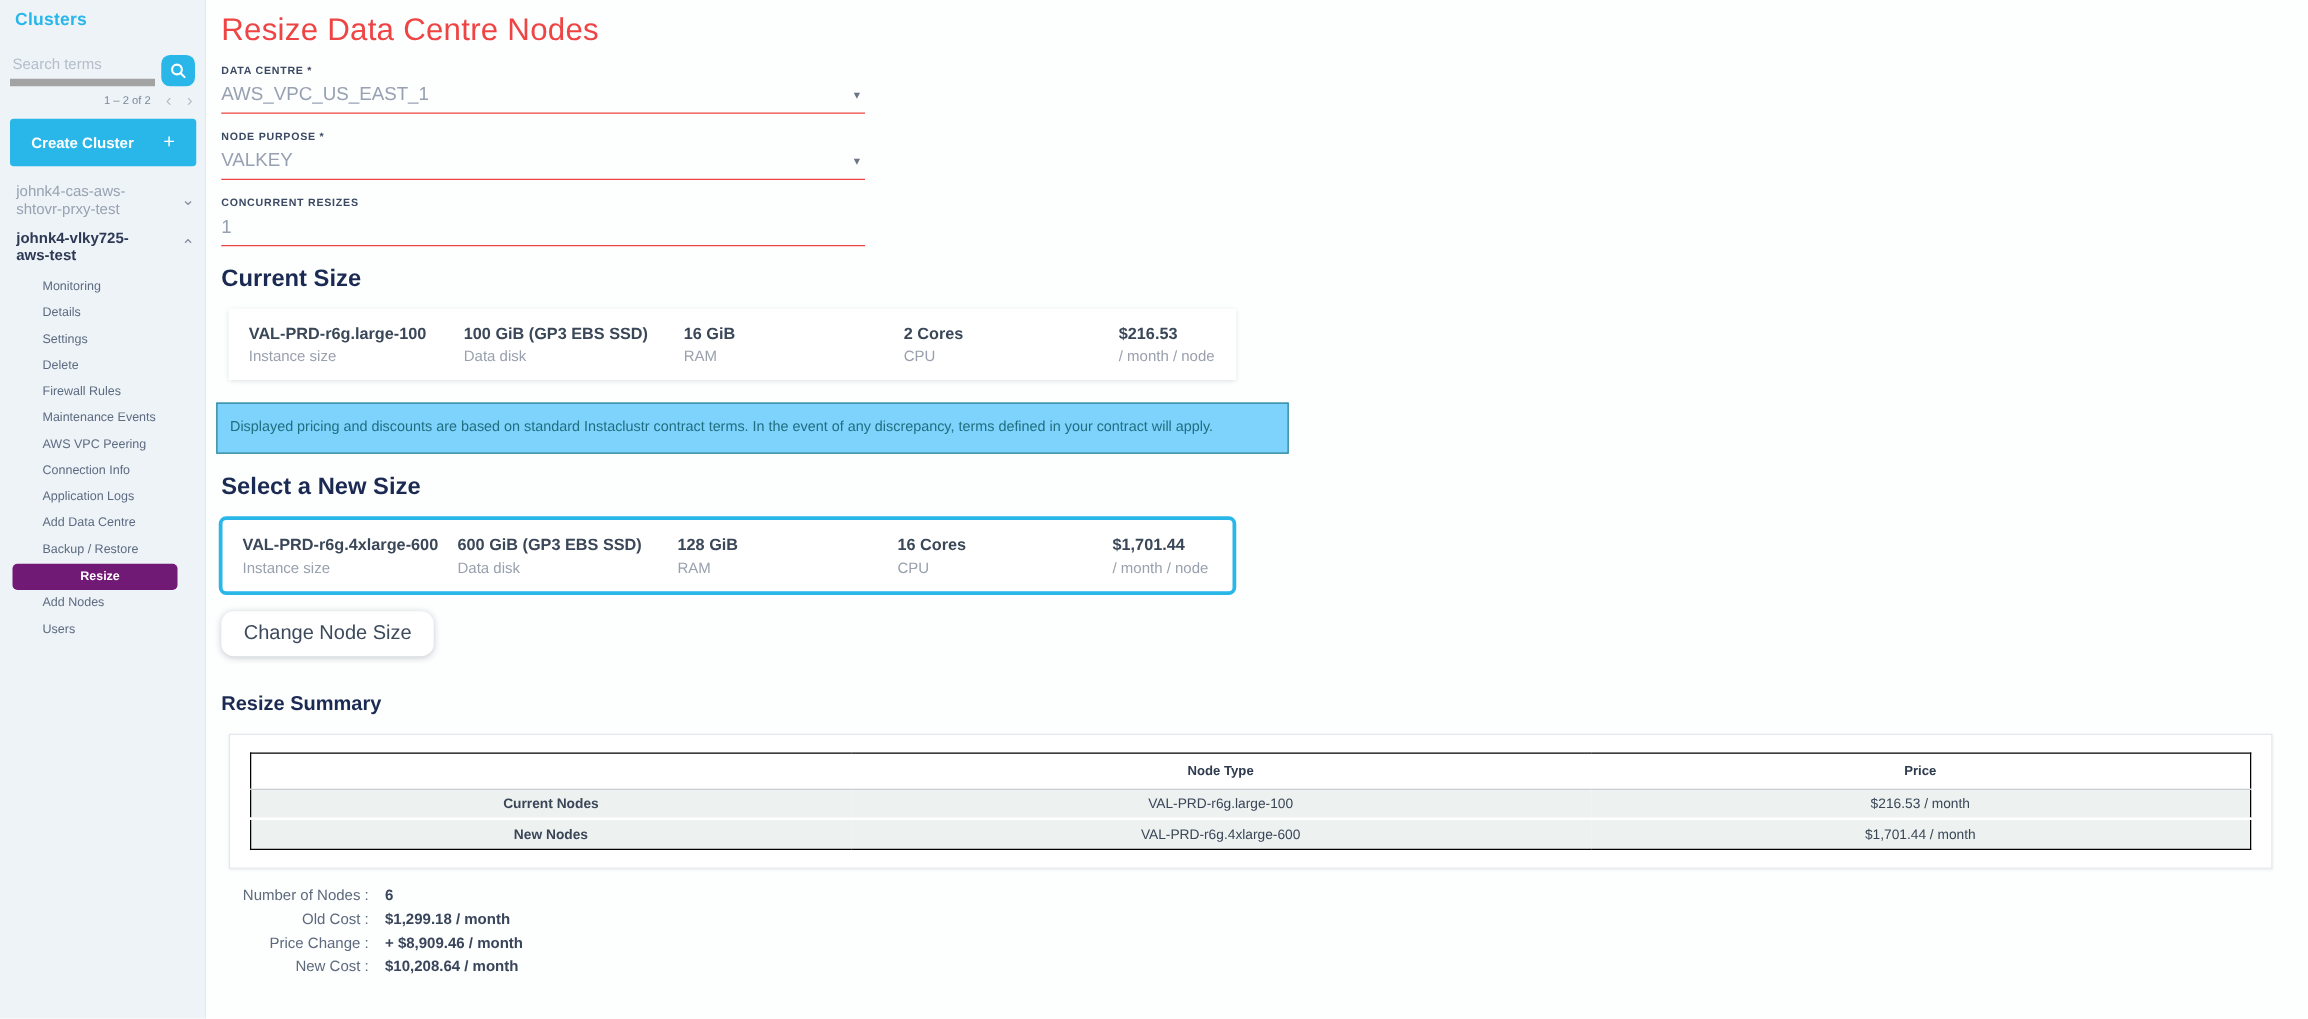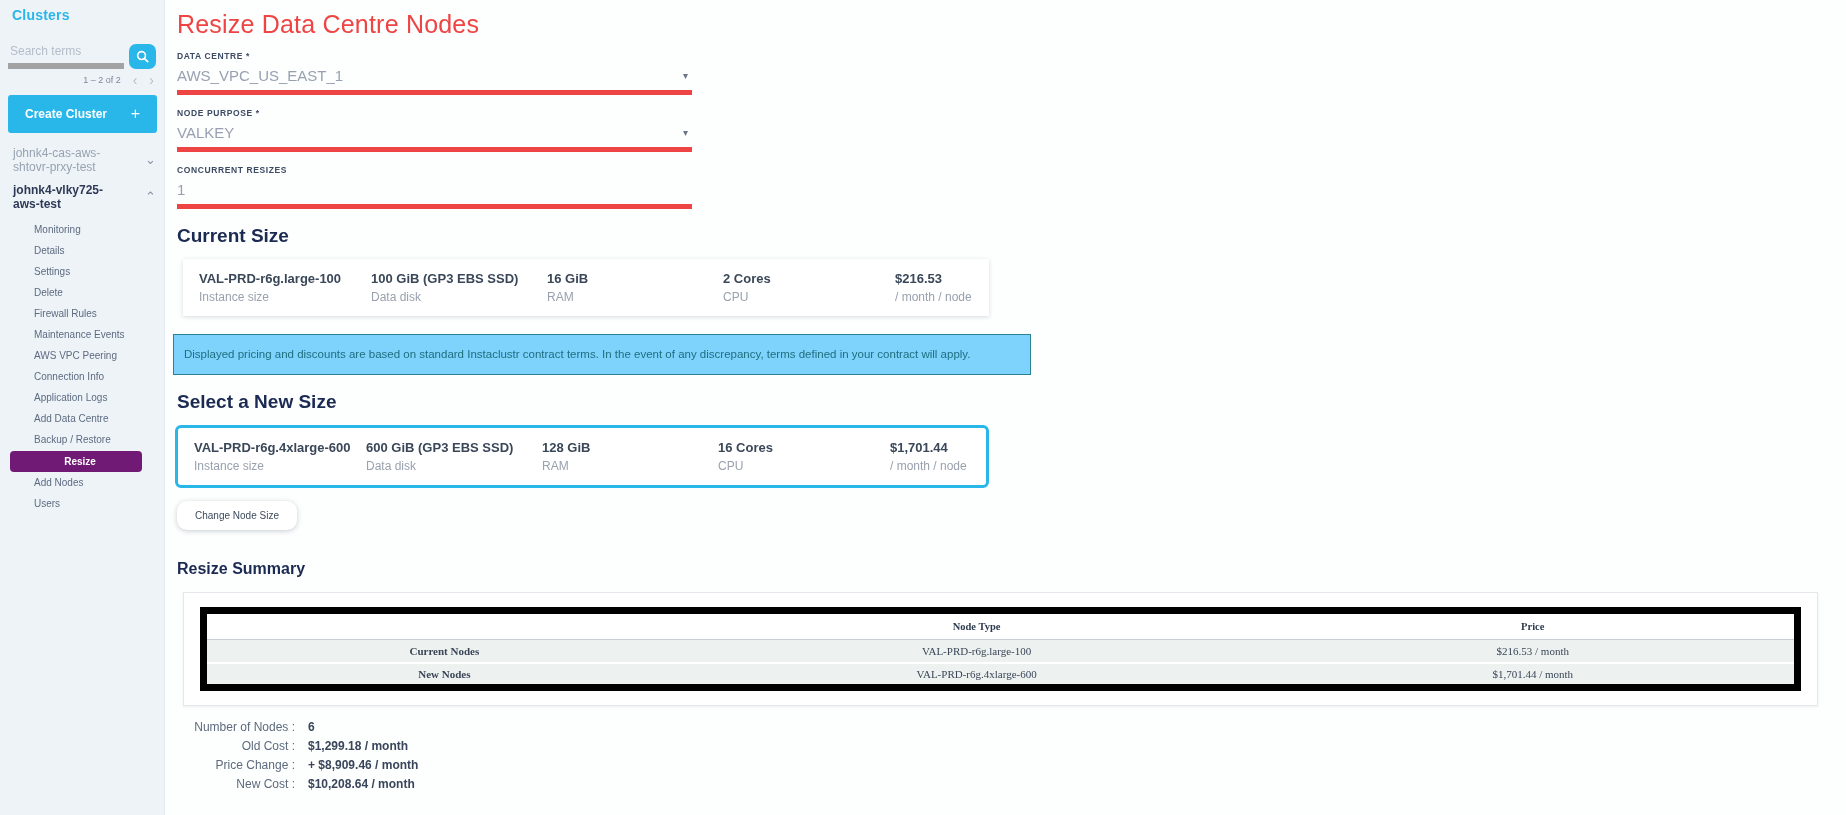--- a/index.html
+++ b/index.html
@@ -75,21 +75,21 @@
     font-size: 25px; font-weight: 400; color: #ef4444;
     margin: 2px 0 12px 0; letter-spacing: 0.2px;
   }
   .field-group { width: 515px; margin-bottom: 13px; position: relative; }
   .field-label {
     font-size: 8.5px; font-weight: bold; color: #3d4a63;
     letter-spacing: 0.6px; margin-bottom: 4px;
   }
   .field-value {
     font-size: 15px; color: #98a1b2; padding: 2px 0 6px 0;
-    border-bottom: 5px solid #ef4444; display: flex;
+    border-bottom: 1px solid #ef4444; display: flex;
     justify-content: space-between; align-items: center;
   }
   .caret { color: #6b7585; font-size: 10px; margin-right: 4px; }
   .field-help {
     width: 525px; font-size: 9.5px; color: #959daa; line-height: 1.45;
     margin-top: 4px;
   }
   .section-heading {
     font-size: 19px; font-weight: 800; color: #1b2a52; margin: 16px 0 12px 0;
   }
@@ -106,34 +106,34 @@
   .cell-main { font-size: 13px; font-weight: bold; color: #3a4758; }
   .cell-sub { font-size: 12px; color: #99a1ae; margin-top: 4px; }
   .notice-banner {
     width: 858px; margin: 18px 0 4px -4px;
     background: #7dd3fc; border: 1px solid #2b8294; color: #206f80;
     font-size: 11.5px; padding: 12px 10px; line-height: 1.3;
   }
   .change-btn {
     margin: 13px 0 0 0; background: #ffffff; border: none; border-radius: 10px;
     box-shadow: 0 1px 5px rgba(40,60,80,0.25); padding: 9px 18px;
-    font-size: 10px; color: #3d4a5c; cursor: pointer;
+    font-size: 16px; color: #3d4a5c; cursor: pointer;
     font-family: "Liberation Sans", sans-serif;
   }
   .summary-heading {
     font-size: 16px; font-weight: 600; color: #1b2a52; margin: 30px 0 14px 0;
   }
   .table-card {
     margin-left: 6px; width: calc(100% - 6px);
     background: #ffffff; border: 1px solid #e4e8ec;
     box-shadow: 0 1px 2px rgba(40,60,80,0.08);
     padding: 14px 16px;
   }
   table.summary-table {
-    width: 100%; border-collapse: collapse; border: 7px solid #000000; font-family: Liberation Serif, serif;
+    width: 100%; border-collapse: collapse; border: 1px solid #000000;
   }
   .summary-table th {
     font-size: 10.5px; font-weight: bold; color: #2e3a4e;
     background: #ffffff; height: 29px; text-align: center;
     border-bottom: 1px solid #c9ced4;
   }
   .summary-table td {
     font-size: 11px; color: #3a4556; background: #edf2f1;
     height: 24px; text-align: center;
   }

